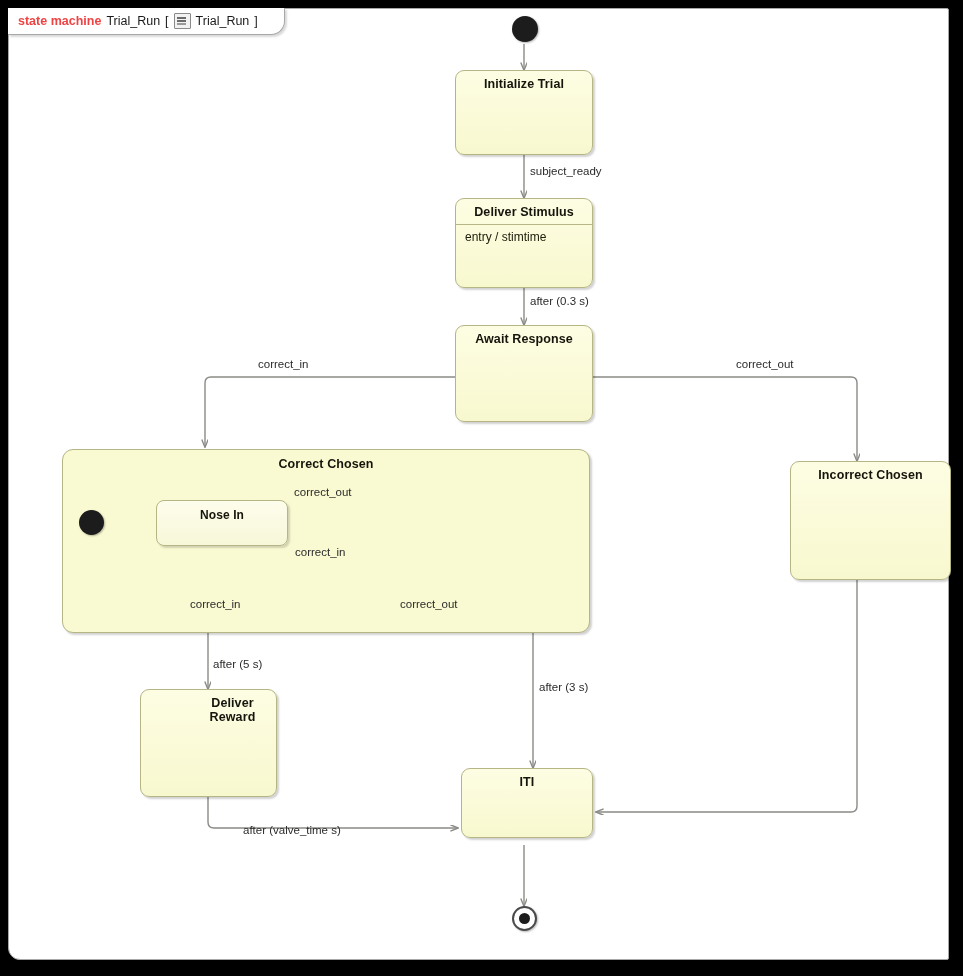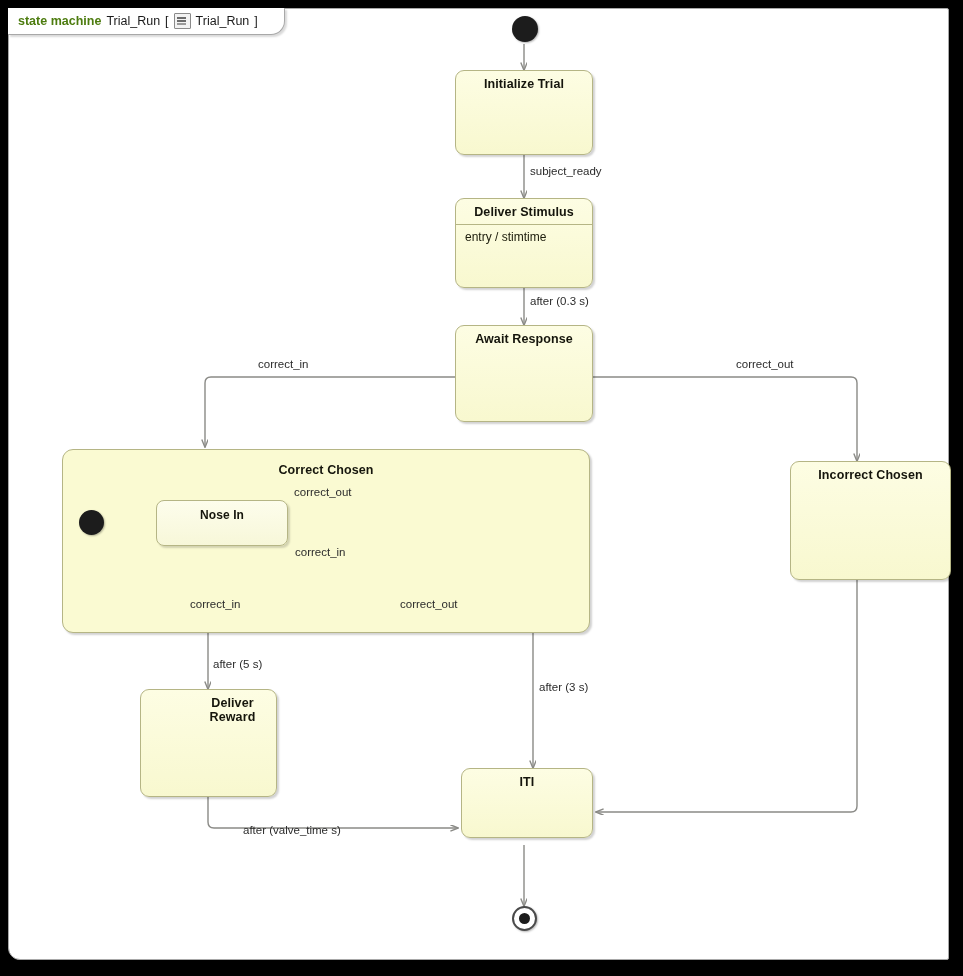--- a/index.html
+++ b/index.html
@@ -47,21 +47,21 @@
     border-top: none;
     border-left: none;
     border-radius: 0 0 14px 0;
     box-sizing: border-box;
     white-space: nowrap;
     box-shadow: 2px 2px 2px rgba(0,0,0,0.15);
   }
   .tab-kw {
     font-size: 12.5px;
     font-weight: bold;
-    color: #4d7c0f;
+    color: #ef4444;
   }
   .tab-name {
     font-size: 12.5px;
     color: #1a1a1a;
   }
   .tab-bracket { font-size: 12.5px; color: #1a1a1a; }
   .tab-icon {
     display: inline-block;
     width: 15px;
     height: 14px;
@@ -108,21 +108,21 @@
   }
   
   .composite {
     position: absolute;
     background: #fafad2;
     border: 1.6px solid #b5b585;
     border-radius: 11px;
     box-sizing: border-box;
     box-shadow: 2px 2px 2px rgba(0,0,0,0.18);
   }
-  .composite > .state-title { padding-top: 13px; }
+  .composite > .state-title { padding-top: 7px; }
   .substate {
     position: absolute;
     background: linear-gradient(#fdfdec, #f7f7d9);
     border: 1.3px solid #b5b585;
     border-radius: 8px;
     box-sizing: border-box;
     box-shadow: 2px 2px 2px rgba(0,0,0,0.16);
   }
   .substate > .state-title { padding-top: 7px; font-size: 12px; }
   

